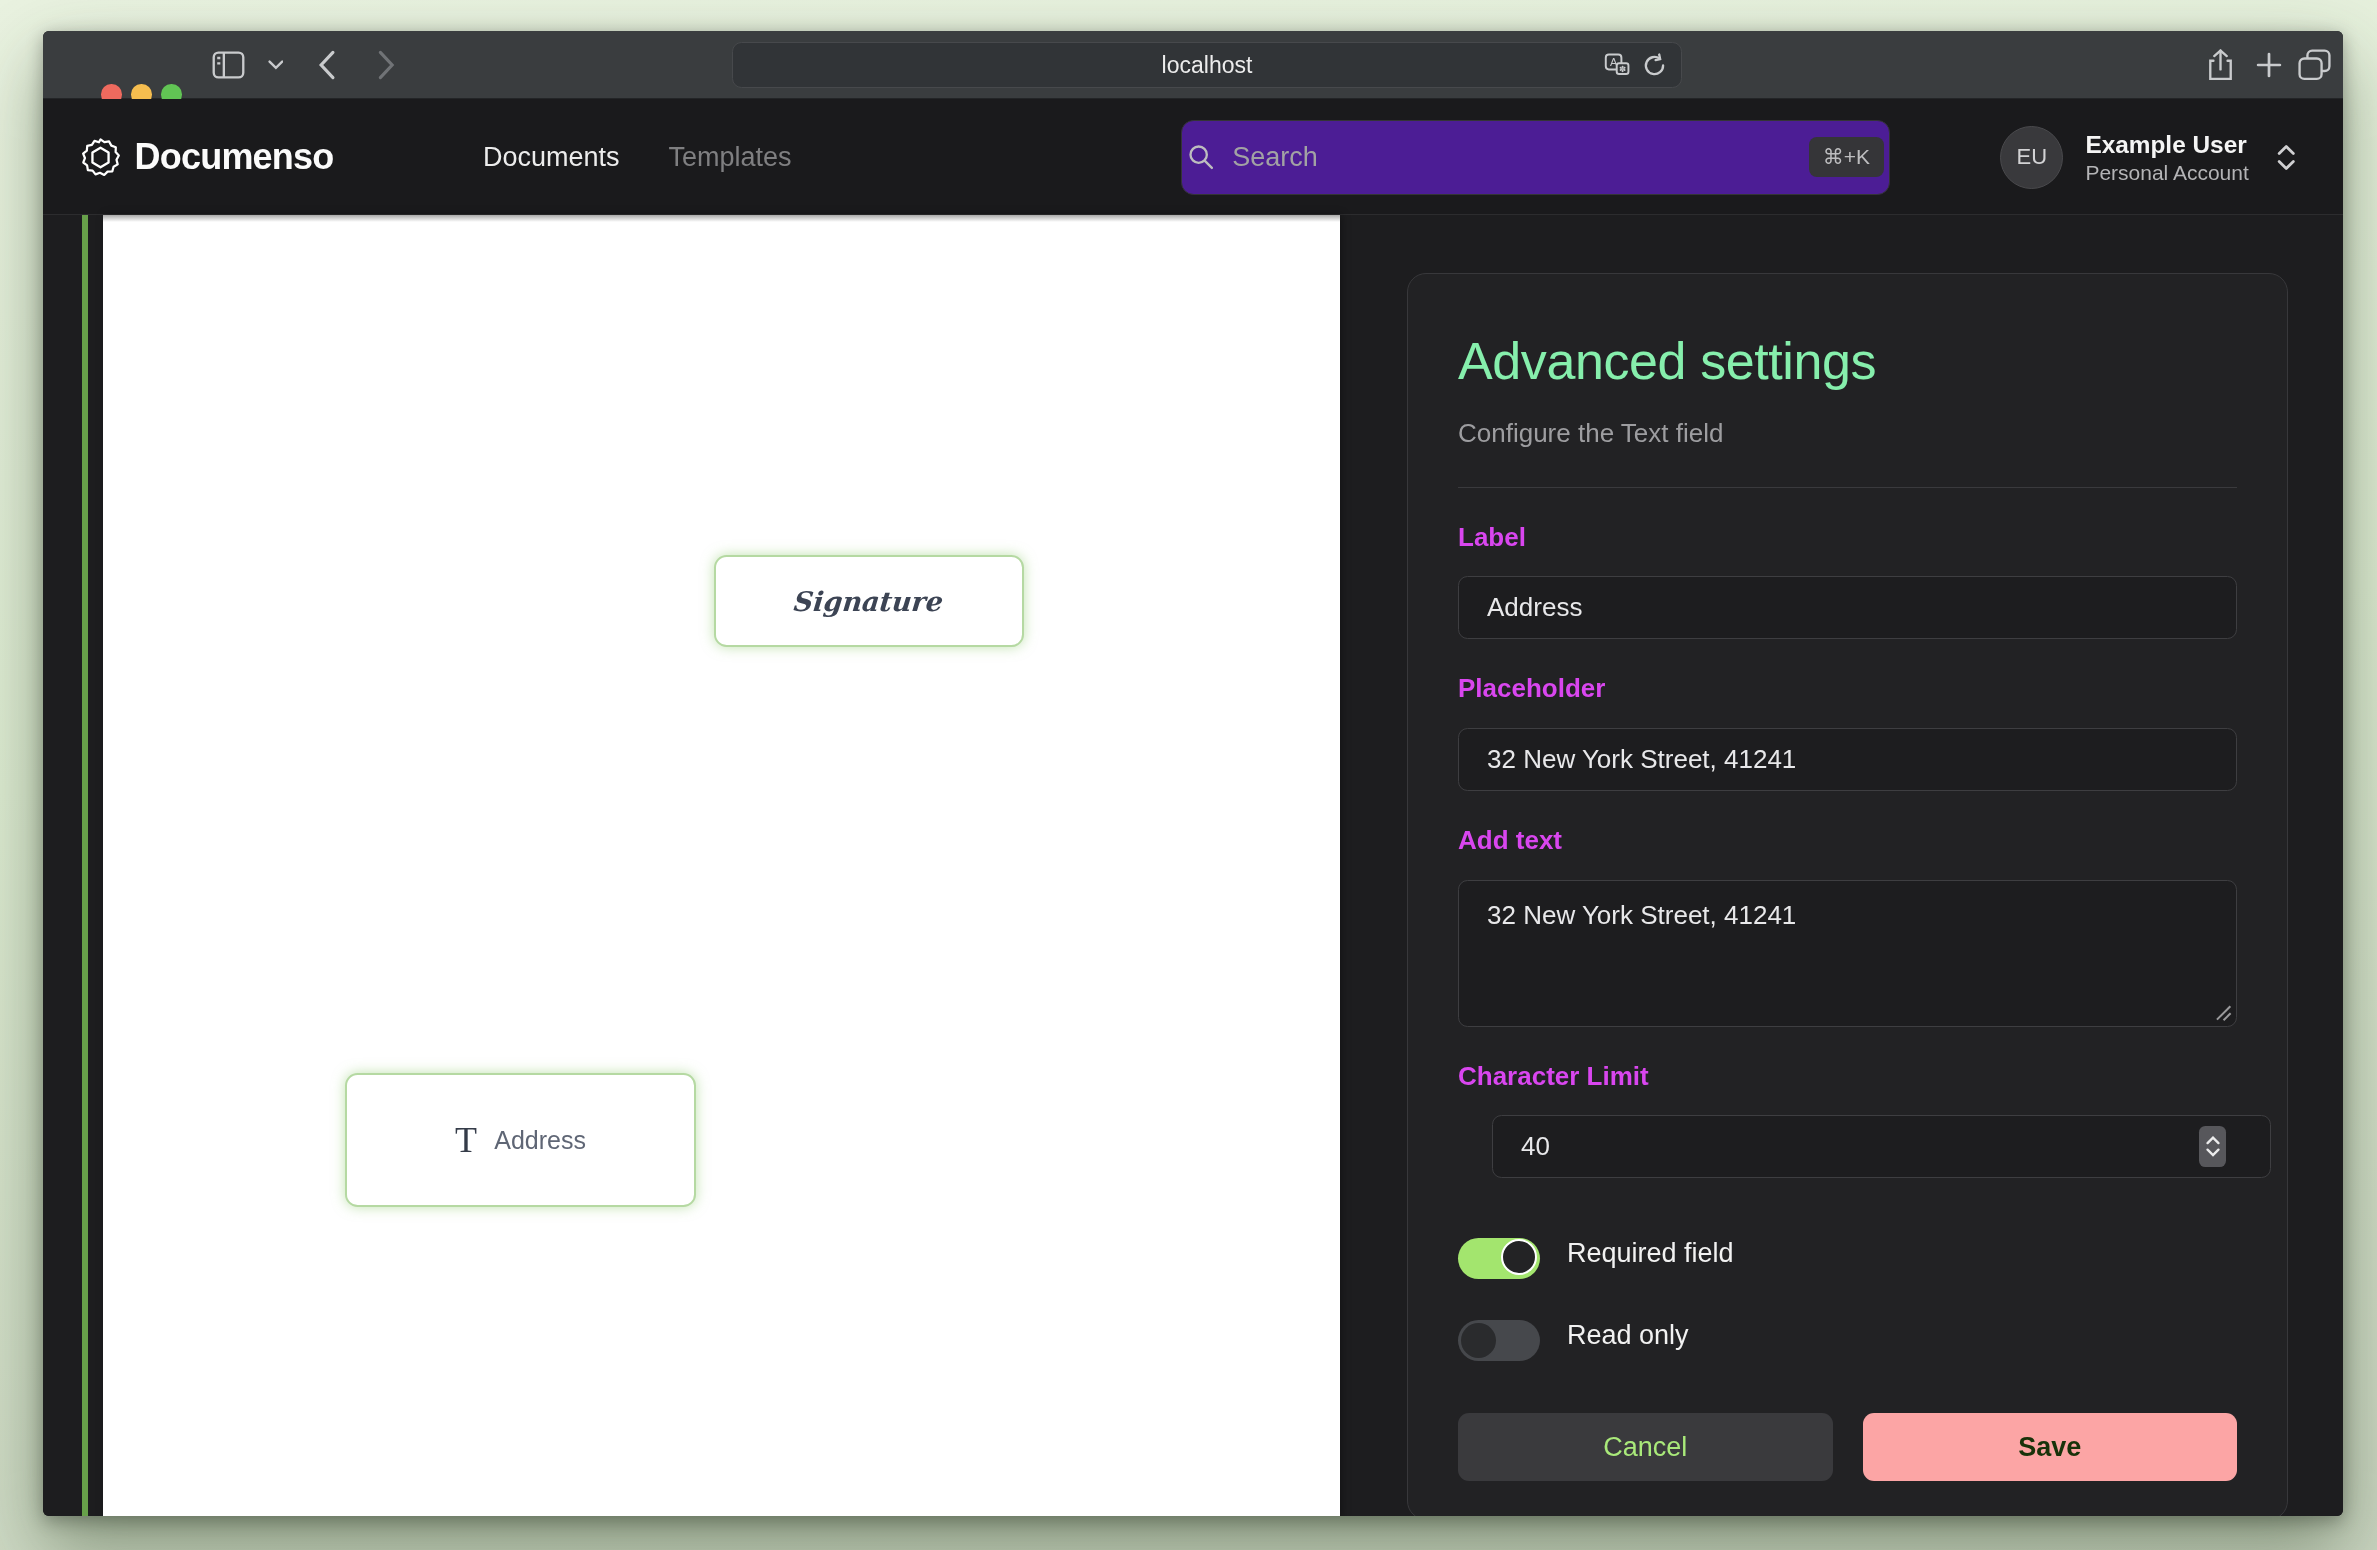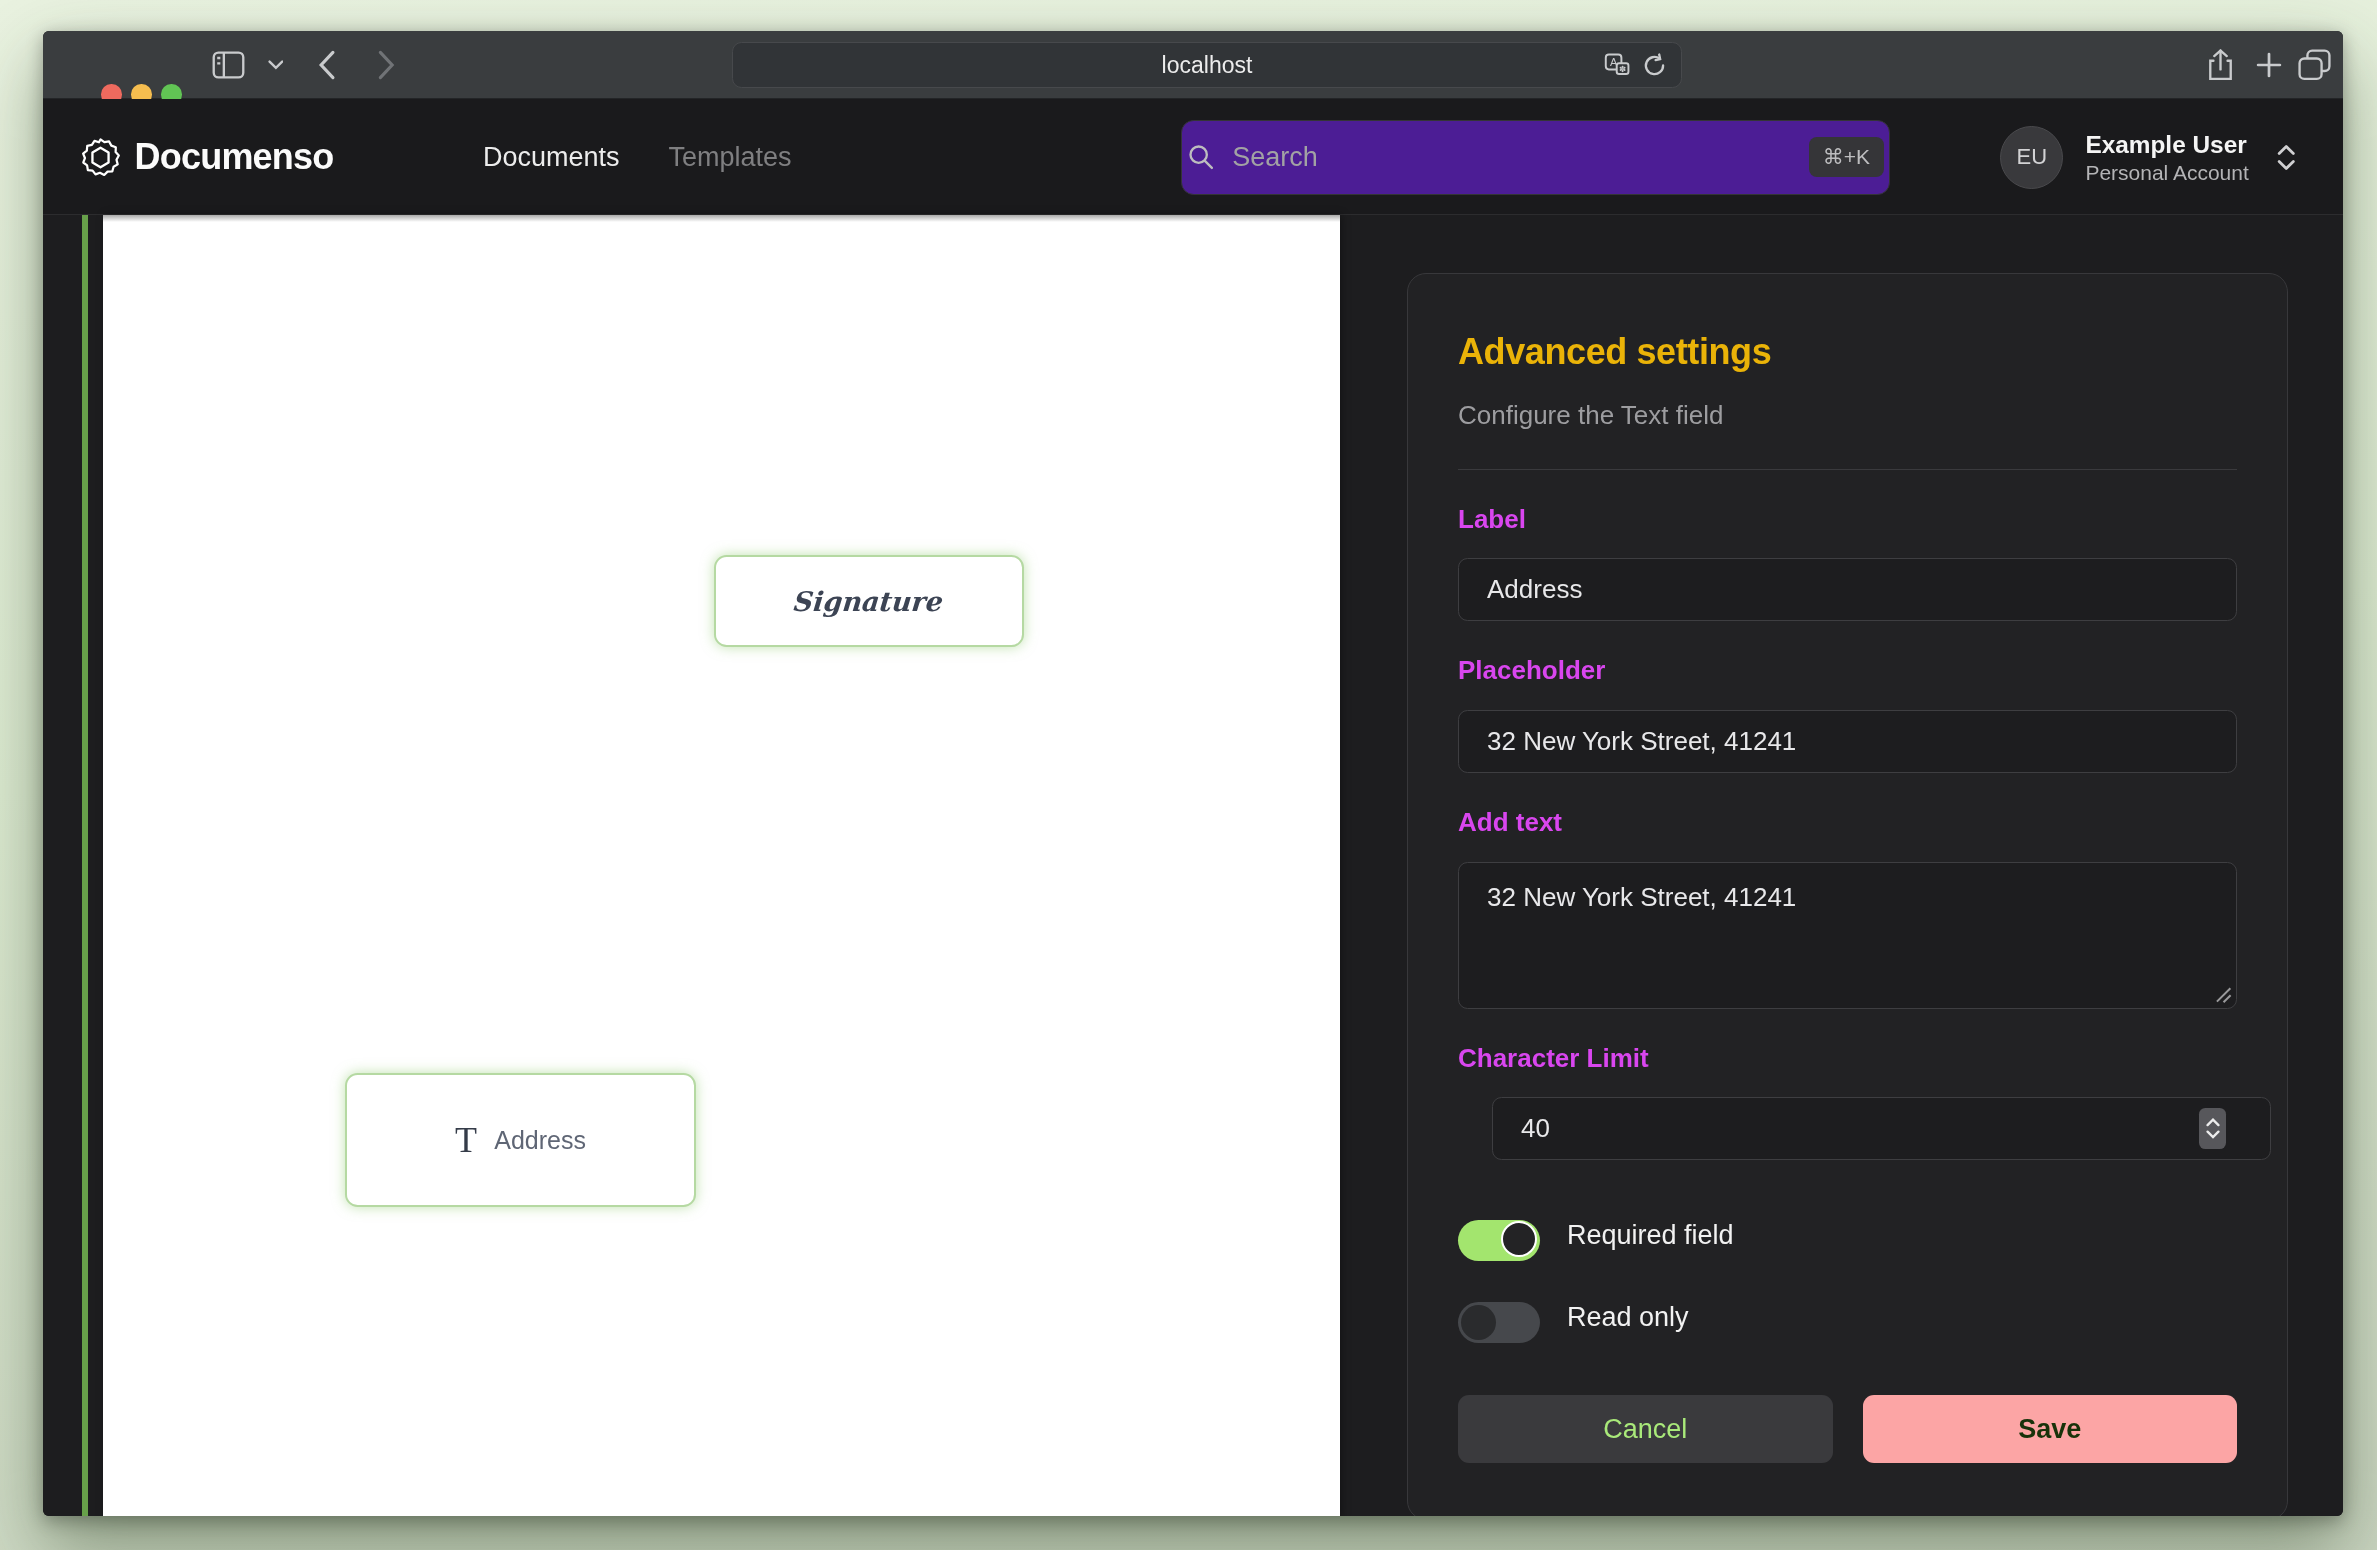--- a/index.html
+++ b/index.html
@@ -94,21 +94,21 @@
   .addr-box { left: 242px; top: 858px; width: 351px; height: 134px; }
   .addr-t { font-family:"Liberation Serif", serif; font-size: 36px; color:#353c49; margin-right: 17.3px; }
   .addr-label { font-size: 25px; color:#5f6675; }
 
   
   .panel {
     position:absolute; left: 1364px; top: 58px; width: 881px; height: 1247px;
     background:#222224; border: 0.8px solid #38383b; border-radius: 19px;
     padding: 57px 50px 0 50px; color:#f0f0f0;
   }
-  .panel-title { font-size: 36px; font-weight: bold; color:#eab308; letter-spacing: -0.4px; }
+  .panel-title { font-size: 52px; font-weight: normal; color:#86efac; letter-spacing: -0.4px; }
   .panel-sub { font-size: 26px; color:#9d9da0; margin-top: 27px; font-weight: 400; }
   .panel-divider { height: 0.8px; background:#3a3a3d; margin-top: 38px; }
   .f-label { font-size: 26px; font-weight: 700; color:#d946ef; margin-top: 34px; }
   .f-input {
     width: 100%; height: 63px; margin-top: 23.6px;
     background:#1d1d1f; border: 0.8px solid #3e3e41; border-radius: 9.5px;
     color:#e8e8ea; font-size: 26px; padding: 0 28px;
     font-family:"Liberation Sans", sans-serif; outline: none; display:block;
   }
   .f-area-wrap { position: relative; margin-top: 23.6px; }

